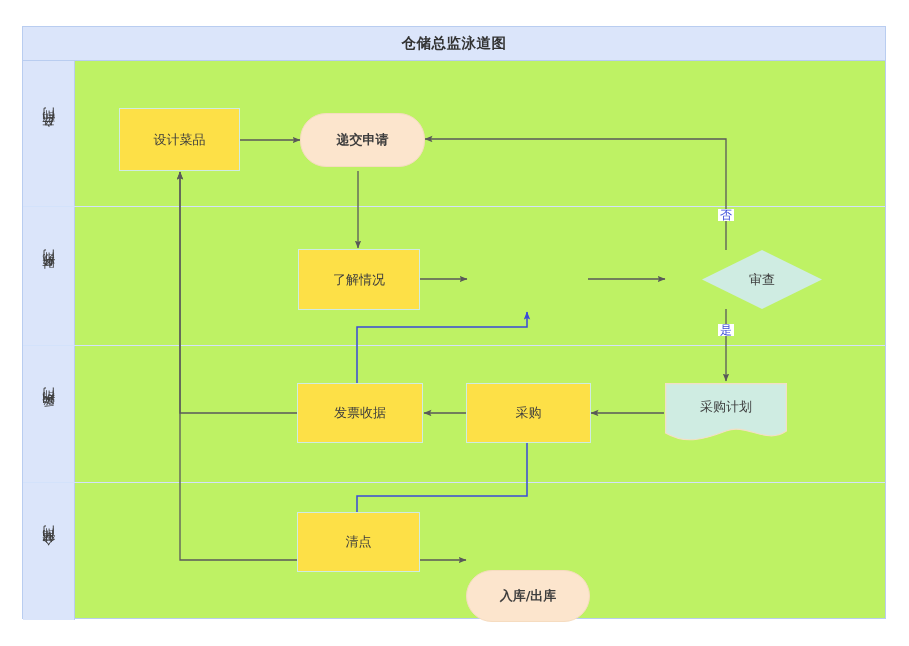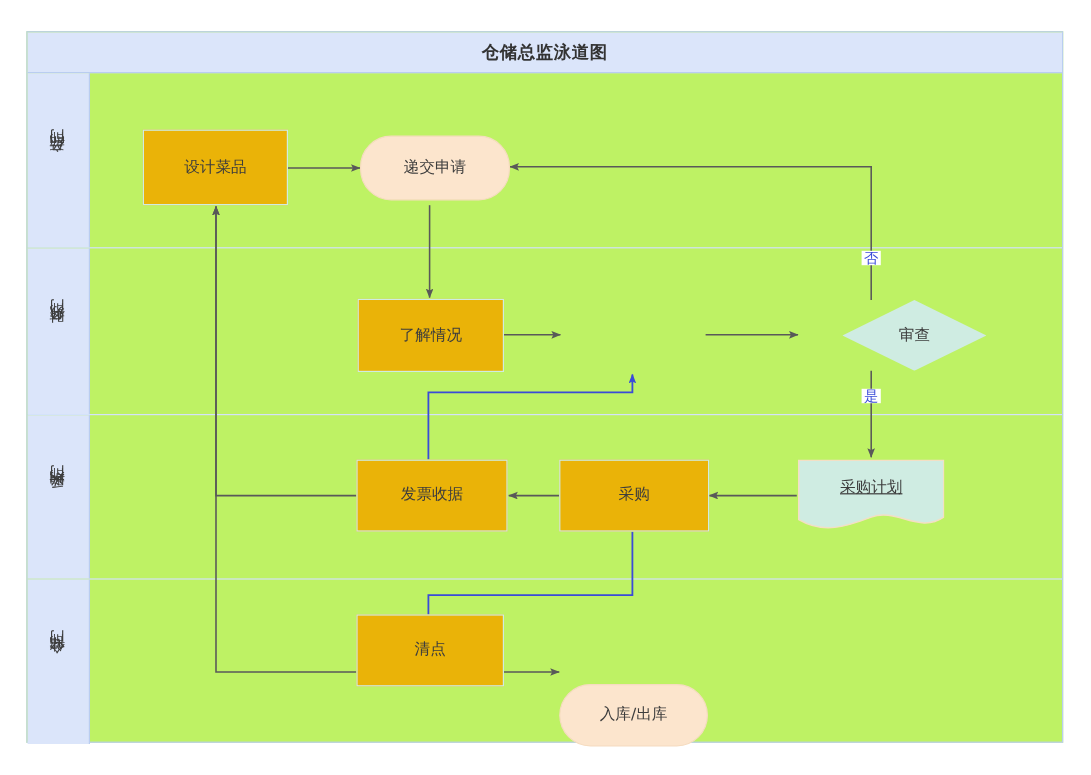--- a/index.html
+++ b/index.html
@@ -46,22 +46,22 @@
   
   #connectors{position:absolute;left:0;top:0;width:909px;height:646px;
               pointer-events:none;}
 
   
   .node{
     position:absolute;box-sizing:border-box;
     display:flex;align-items:center;justify-content:center;
     font-size:13px;color:#3d3d3d;text-align:center;line-height:1.35;
   }
-  .node-process{background:#eab308;border:1px solid #cfece2;}
-  .node-terminator{background:#fce5cd;border:1px solid #f6dcc0;border-radius:26px;}
+  .node-process{background:#fde047;border:1px solid #cfece2;}
+  .node-terminator{background:#fce5cd;border:1px solid #f6dcc0;border-radius:26px;font-weight:bold;}
   .node-decision{background:transparent;border:none;}
   .node-decision .dia-text{position:relative;z-index:2;}
   .node-document{background:transparent;border:none;}
   .node-document .doc-text{position:relative;z-index:2;}
   .shape-svg{position:absolute;left:0;top:0;width:100%;height:100%;z-index:1;}
 
   
   .edge-label{
     position:absolute;font-size:12px;color:#3a4bd8;background:#fff;
     padding:0 2px;line-height:1;
@@ -175,21 +175,21 @@
   </div>
 
   <div class="node node-process" style="left:297px;top:383px;width:126px;height:60px;">
     <span>发票收据</span>
   </div>
 
   <div class="node node-process" style="left:466px;top:383px;width:125px;height:60px;">
     <span>采购</span>
   </div>
 
-  <div class="node node-document" style="left:665px;top:383px;width:122px;height:60px;text-decoration:underline;">
+  <div class="node node-document" style="left:665px;top:383px;width:122px;height:60px;">
     <svg class="shape-svg" viewBox="0 0 122 60" preserveAspectRatio="none">
       <path d="M0.6,0.6 H121.4 V48 C101,62 82,40 61,48 C40,56 21,62 0.6,50 Z" fill="#cfece2" stroke="#f3dfc4" stroke-width="1.2"></path>
     </svg>
     <span class="doc-text" style="transform:translateY(-6px)">采购计划</span>
   </div>
 
   <div class="node node-process" style="left:297px;top:512px;width:123px;height:60px;">
     <span>清点</span>
   </div>
 

